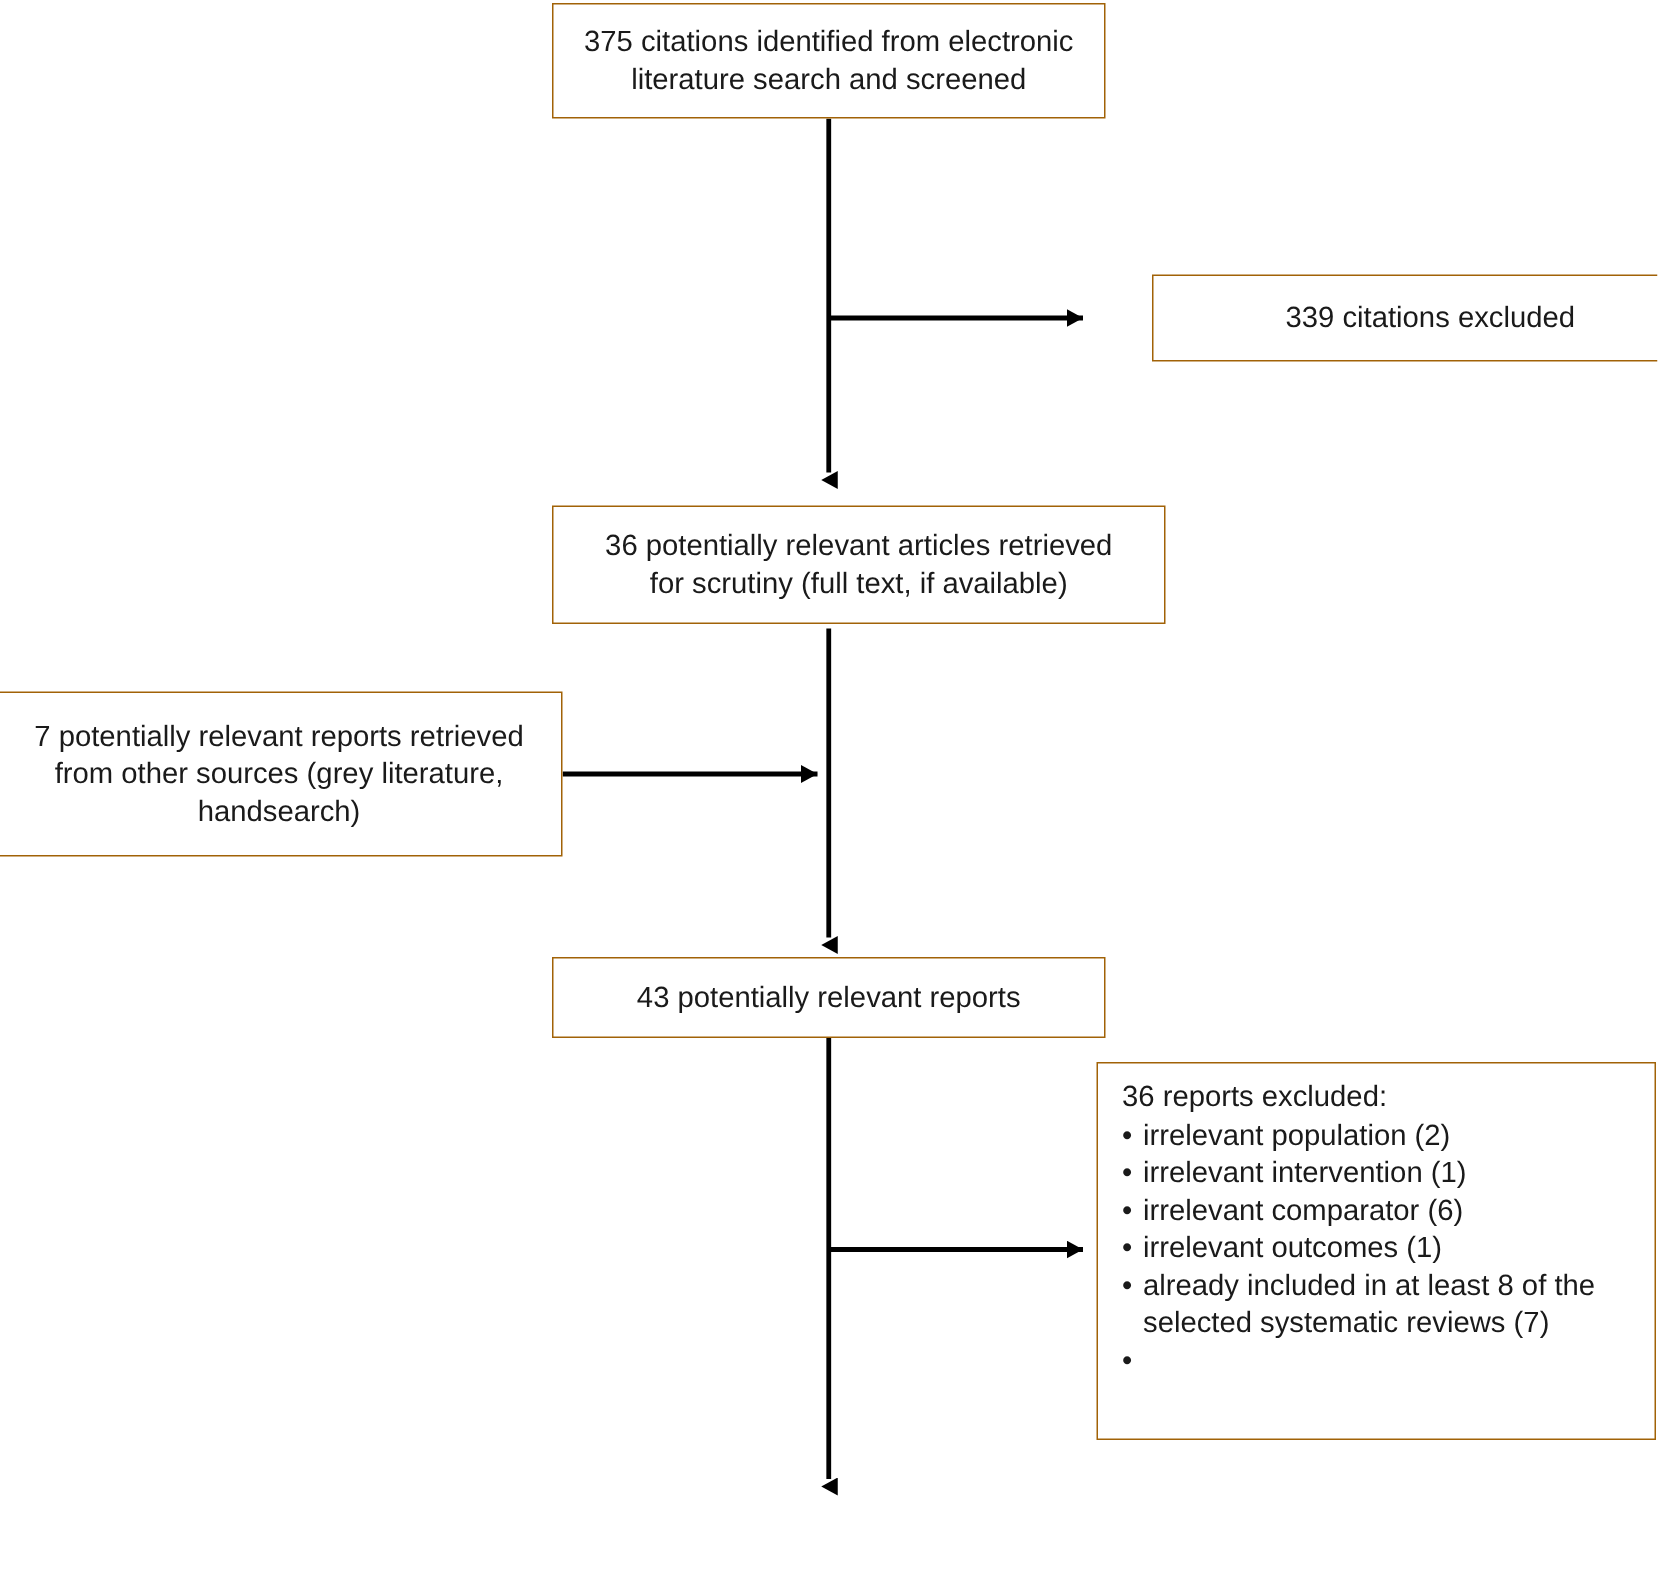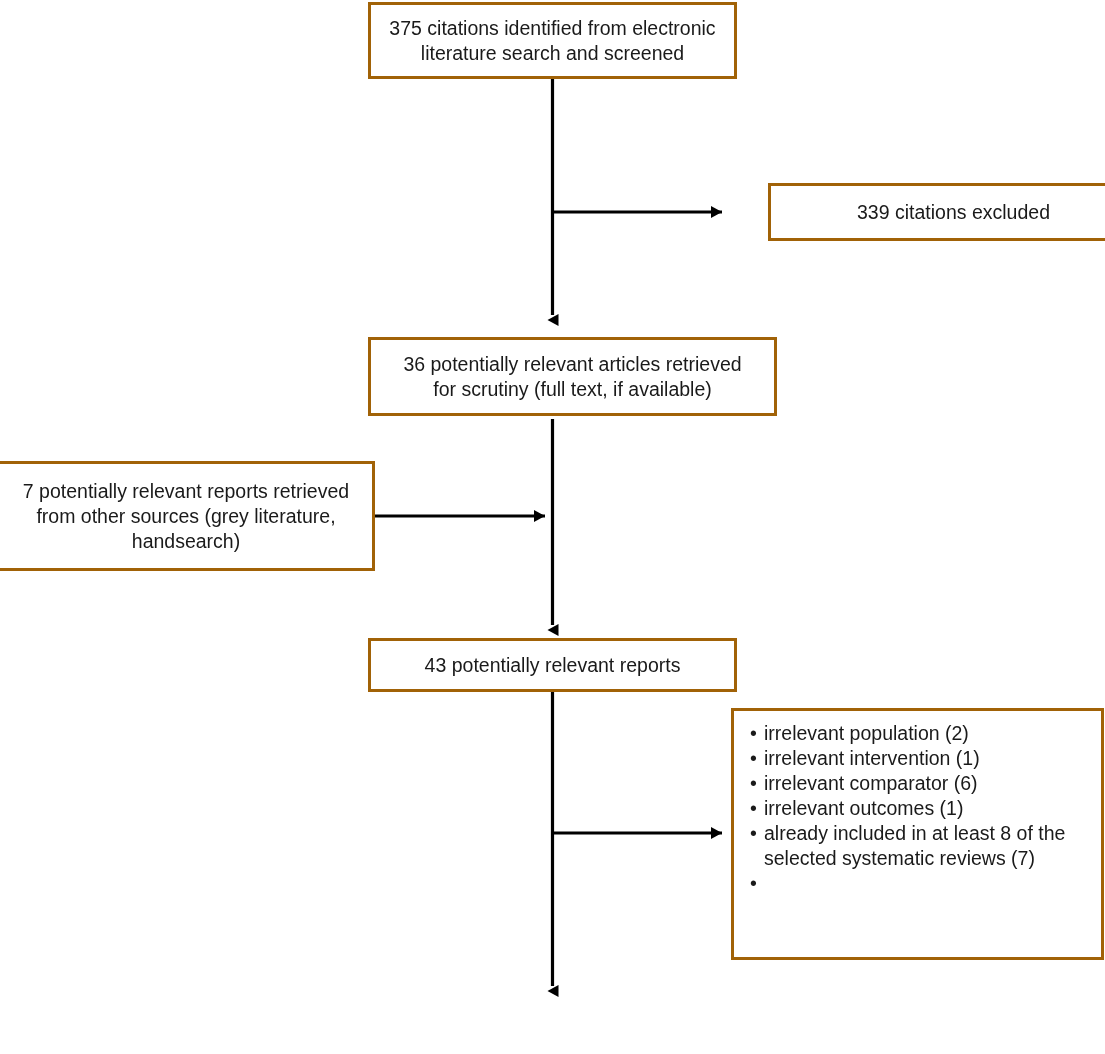--- a/index.html
+++ b/index.html
@@ -14,21 +14,21 @@
   #diagram {
     position: relative;
     width: 1105px;
     height: 1054px;
     background: #ffffff;
     overflow: hidden;
   }
   .flow-box {
     position: absolute;
     box-sizing: border-box;
-    border: 3px solid #a16207;
+    border: 1px solid #a16207;
     background: #ffffff;
     display: flex;
     align-items: center;
     justify-content: center;
     color: #1a1a1a;
     font-size: 19.5px;
     line-height: 25px;
     text-align: center;
     padding: 4px 10px;
   }
@@ -116,20 +116,21 @@
 from other sources (grey literature,
 handsearch)</span>
   </div>
 
   <div class="flow-box" style="left:368px; top:638px; width:369px; height:54px;">
     <span class="box-text">43 potentially relevant reports</span>
   </div>
 
   <div class="flow-box left-align" style="left:731px; top:708px; width:373px; height:252px;">
     <span class="excl-list">
+      <span class="excl-title">36 reports excluded:</span>
       <span class="excl-item"><span class="bullet">•</span><span>irrelevant population (2)</span></span>
       <span class="excl-item"><span class="bullet">•</span><span>irrelevant intervention (1)</span></span>
       <span class="excl-item"><span class="bullet">•</span><span>irrelevant comparator (6)</span></span>
       <span class="excl-item"><span class="bullet">•</span><span>irrelevant outcomes (1)</span></span>
       <span class="excl-item"><span class="bullet">•</span><span>already included in at least 8 of the
 selected systematic reviews (7)</span></span>
       <span class="excl-item"><span class="bullet">•</span></span>
     </span>
   </div>
 

